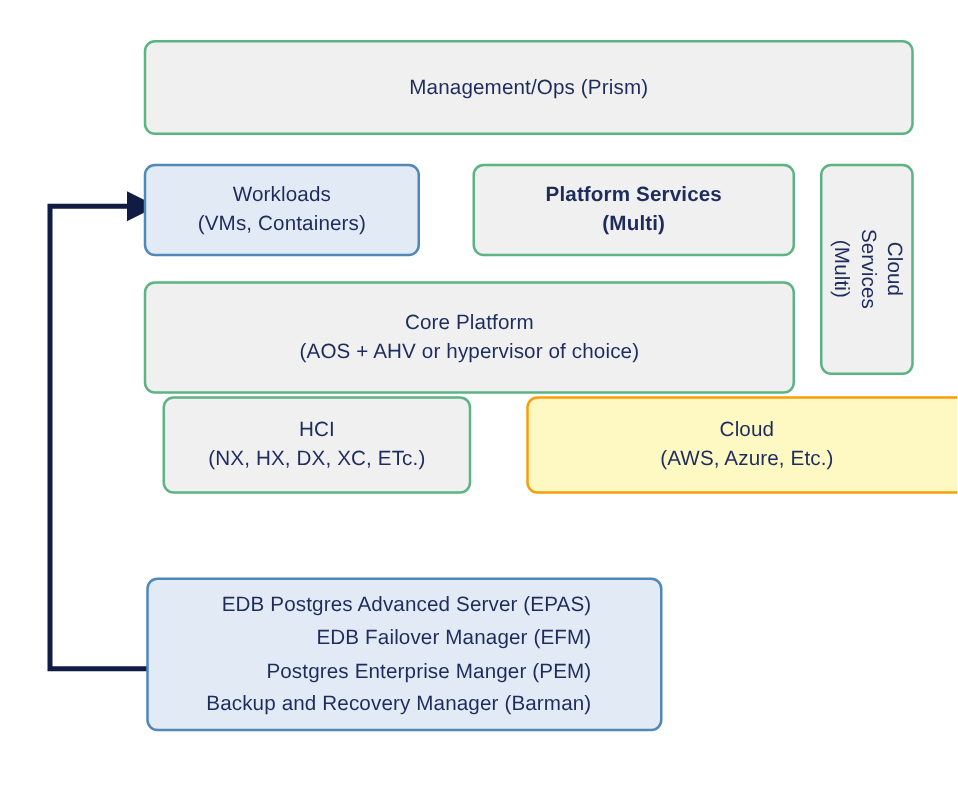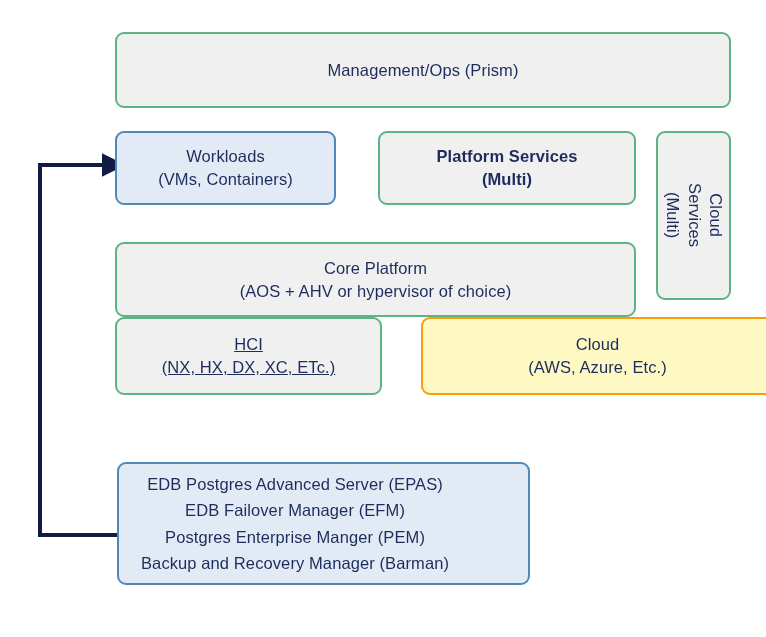--- a/index.html
+++ b/index.html
@@ -57,22 +57,23 @@
     white-space: pre-line;
     line-height: 1.3;
   }
   
   .node.listbox {
     justify-content: flex-start;
     text-align: left;
     padding-left: 22px;
   }
   .node.listbox .node-text {
-    text-align: center;
+    text-align: right;
     line-height: 1.58;
+    margin-left: 24px;
   }
   
   #connector-layer {
     position: absolute;
     left: 0;
     top: 0;
     width: 766px;
     height: 637px;
     pointer-events: none;
   }
@@ -103,26 +104,26 @@
   <div class="node v-green" id="node-platform-services" style="left:378px; top:131px; width:258px; height:74px;font-weight:bold;">
     <span class="node-text">Platform Services
 (Multi)</span>
   </div>
 
   <div class="node v-green rotated" id="node-cloud-services" style="left:656px; top:131px; width:75px; height:169px;">
     <span class="node-text">Cloud Services
 (Multi)</span>
   </div>
 
-  <div class="node v-green" id="node-core-platform" style="left:115px; top:242px; width:521px; height:75px;">
+  <div class="node v-green" id="node-core-platform" style="left:115px; top:225px; width:521px; height:90px;">
     <span class="node-text">Core Platform
 (AOS + AHV or hypervisor of choice)</span>
   </div>
 
-  <div class="node v-green" id="node-hci" style="left:115px; top:317px; width:267px; height:78px;text-decoration:underline;">
+  <div class="node v-green" id="node-hci" style="left:130px; top:317px; width:247px; height:78px;">
     <span class="node-text">HCI
 (NX, HX, DX, XC, ETc.)</span>
   </div>
 
   <div class="node v-orange" id="node-cloud" style="left:378px; top:317px; width:353px; height:78px;">
     <span class="node-text">Cloud
 (AWS, Azure, Etc.)</span>
   </div>
 
   <div class="node v-blue listbox" id="node-edb-components" style="left:117px; top:462px; width:413px; height:123px;">

